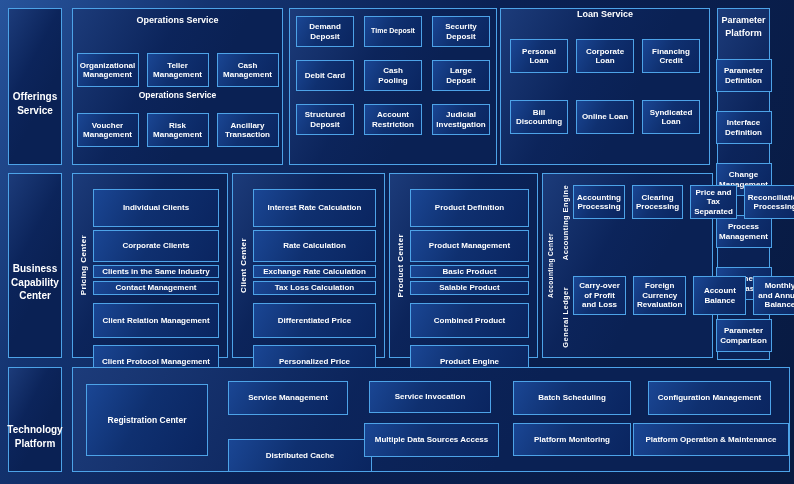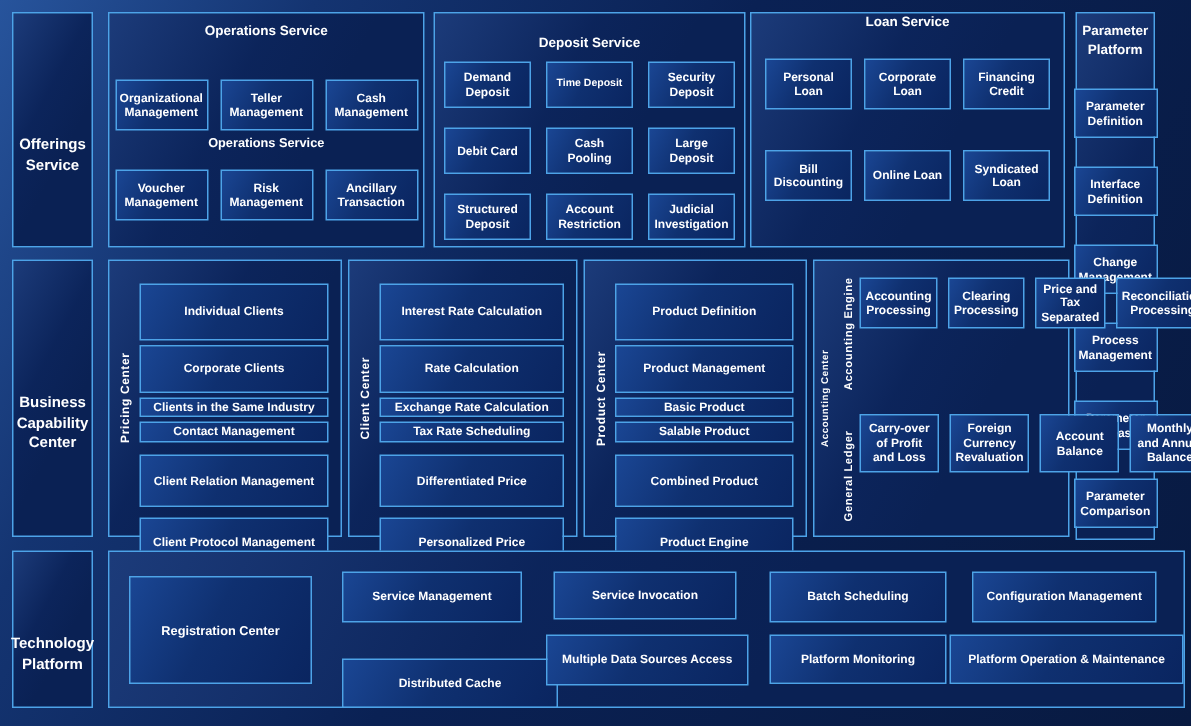--- a/index.html
+++ b/index.html
@@ -72,21 +72,20 @@
     </div>
     <div class="panel-subtitle">Operations Service</div>
     <div class="hrow" style="margin-top:12px">
       <div class="box">Voucher Management</div>
       <div class="box">Risk Management</div>
       <div class="box">Ancillary Transaction</div>
     </div>
   </div>
 
   <div class="panel" style="left:289px;top:8px;width:208px;height:157px">
-    <div class="panel-title" style="margin-top:14px">Deposit Service</div>
     <div class="grid3" style="margin-top:7px">
       <div class="box">Demand Deposit</div>
       <div class="box" style="font-size:7px">Time Deposit</div>
       <div class="box">Security Deposit</div>
       <div class="box">Debit Card</div>
       <div class="box">Cash Pooling</div>
       <div class="box">Large Deposit</div>
       <div class="box">Structured Deposit</div>
       <div class="box">Account Restriction</div>
       <div class="box">Judicial Investigation</div>
@@ -135,21 +134,21 @@
 
   <div class="panel center-panel" style="left:232px;top:173px;width:153px;height:185px">
     <div class="vlabel" style="width:20px">
       <span class="vtext">Client Center</span>
     </div>
     <div class="center-content">
       <div class="crow2" style="grid-template-rows:38px 32px;row-gap:3px">
         <div class="box">Interest Rate Calculation</div>
         <div class="box">Rate Calculation</div>
         <div class="box">Exchange Rate Calculation</div>
-        <div class="box">Tax Rate Scheduling</div>
+        <div class="box">Tax Loss Calculation</div>
       </div>
       <div class="box wide" style="height:35px">Differentiated Price</div>
       <div class="box wide" style="height:33px;margin-top:7px">Personalized Price</div>
     </div>
   </div>
 
   <div class="panel center-panel" style="left:389px;top:173px;width:149px;height:185px">
     <div class="vlabel" style="width:20px">
       <span class="vtext">Product Center</span>
     </div>

